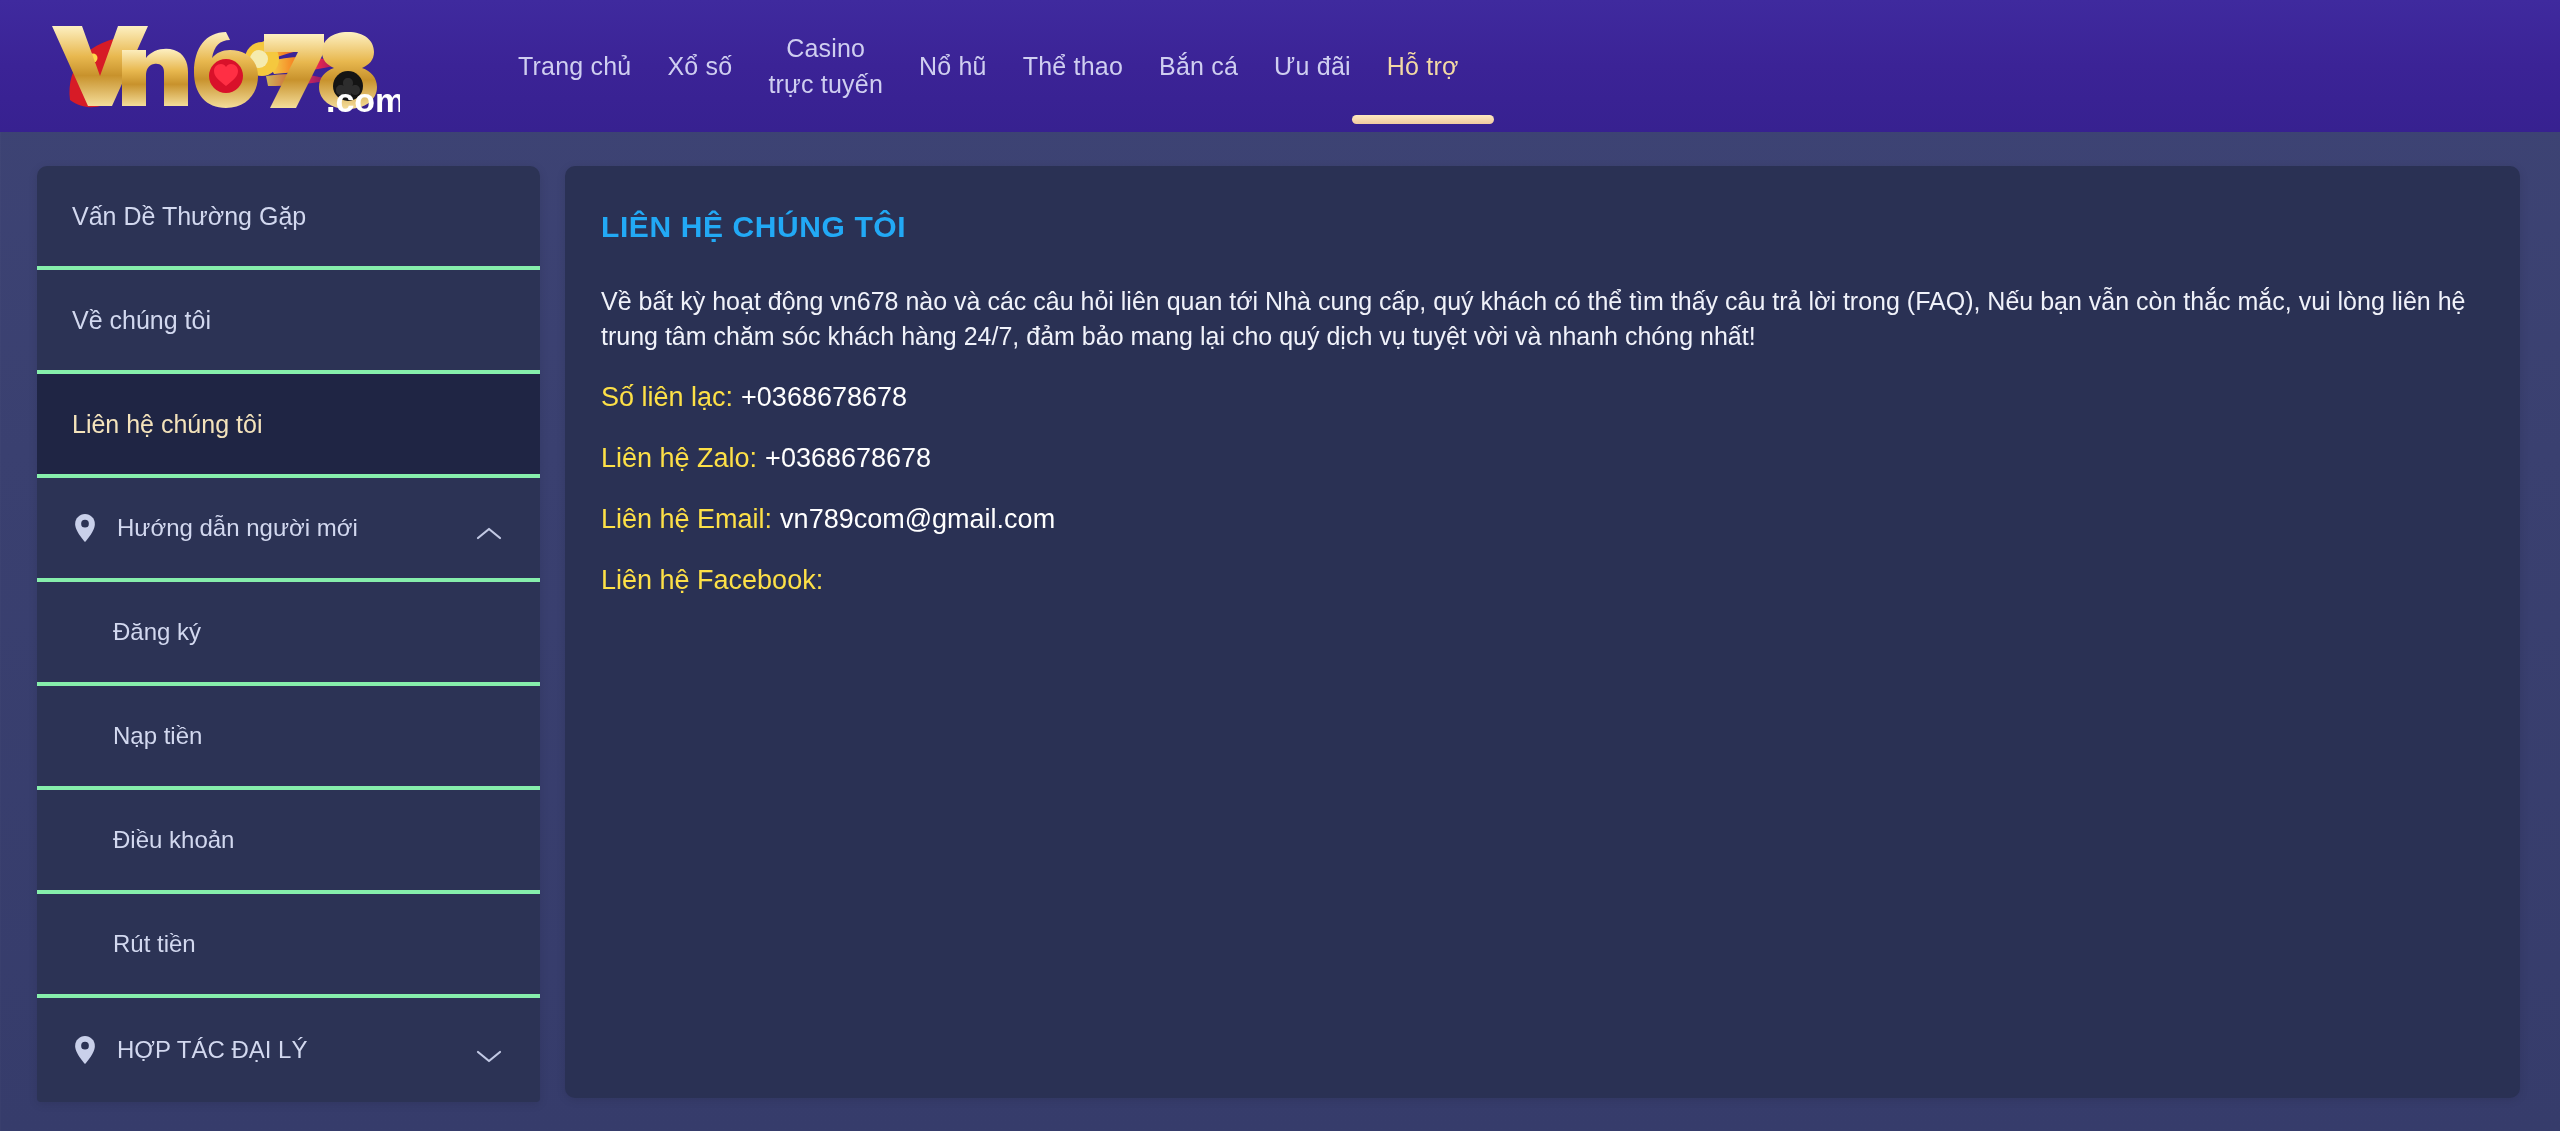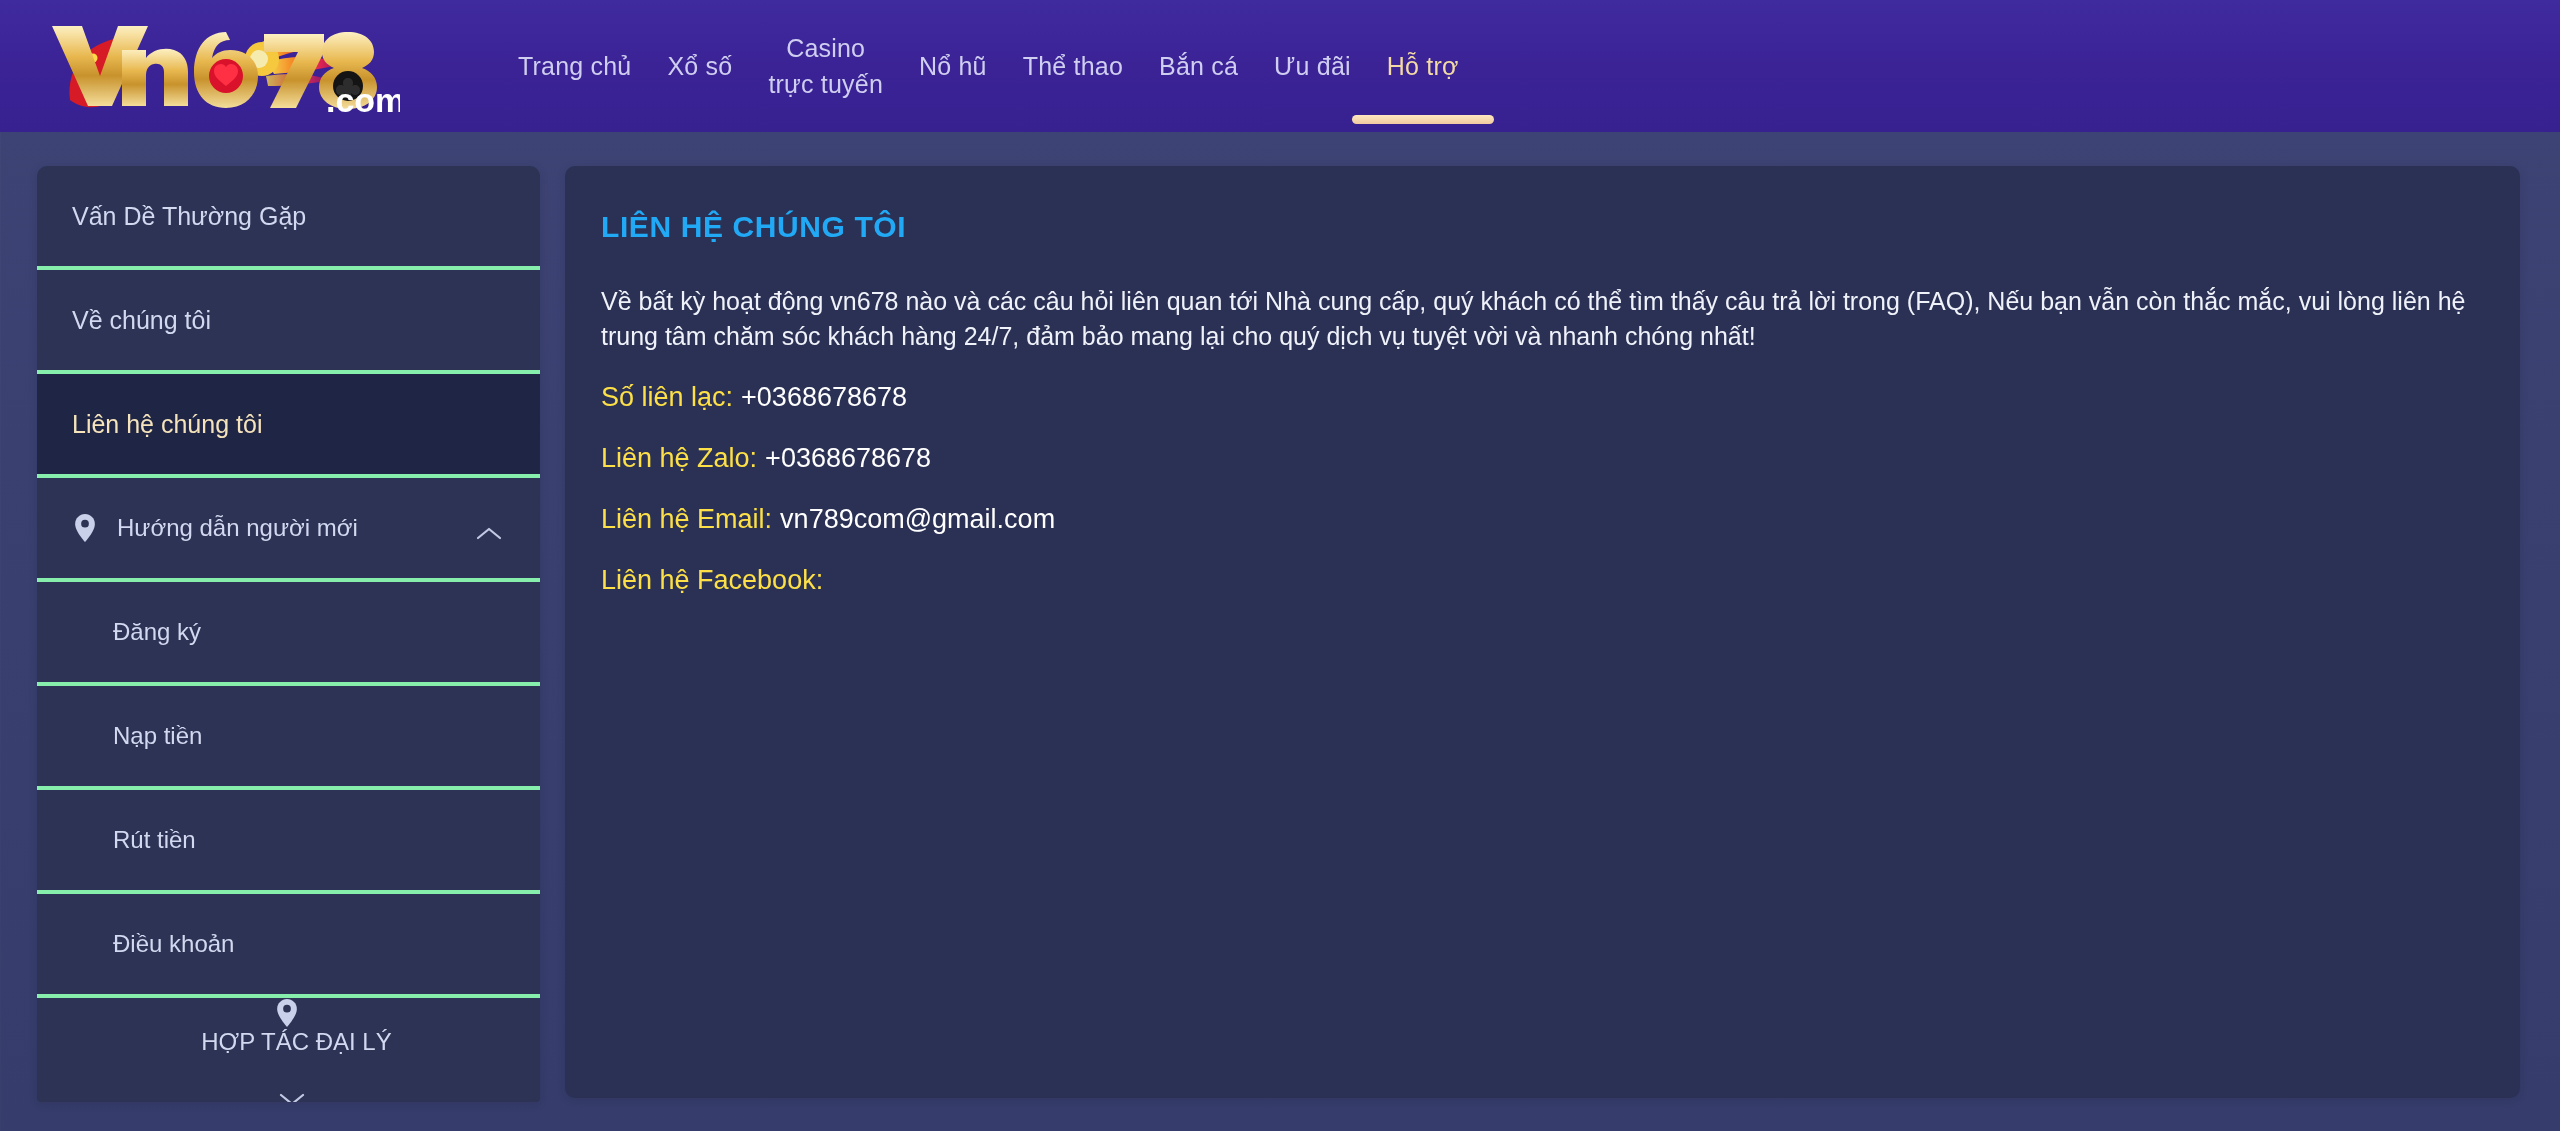--- a/index.html
+++ b/index.html
@@ -131,21 +131,21 @@
     align-items: center;
     min-height: 104px;
     padding: 0 38px 0 35px;
     border-bottom: 4px solid #86efac;
     color: #d2d8ef;
     font-size: 25px;
     cursor: pointer;
     user-select: none;
   }
 
-  .side-item:last-child { border-bottom: none; flex-direction: column; }
+  .side-item:last-child { border-bottom: none; }
 
   .side-item.active {
     background: #1f2544;
     color: #f4e3bb;
   }
 
   .side-item.sub {
     padding-left: 76px;
     font-size: 24px;
   }
@@ -333,25 +333,25 @@
 
       <div class="side-item sub">
         <span class="s-label">Đăng ký</span>
       </div>
 
       <div class="side-item sub">
         <span class="s-label">Nạp tiền</span>
       </div>
 
       <div class="side-item sub">
+        <span class="s-label">Điều khoản</span>
+      </div>
+
+      <div class="side-item sub">
         <span class="s-label">Rút tiền</span>
-      </div>
-
-      <div class="side-item sub">
-        <span class="s-label">Điều khoản</span>
       </div>
 
       <div class="side-item group">
         <span class="pin-icon">
           <svg viewBox="0 0 24 28" width="26" height="30">
             <path d="M12 1C6.9 1 2.8 5.1 2.8 10.2c0 6.9 9.2 16.8 9.2 16.8s9.2-9.9 9.2-16.8C21.2 5.1 17.1 1 12 1z" fill="currentColor"></path>
             <circle cx="12" cy="10" r="3.6" fill="#2c3355"></circle>
           </svg>
         </span>
         <span class="s-label">HỢP TÁC ĐẠI LÝ</span>

